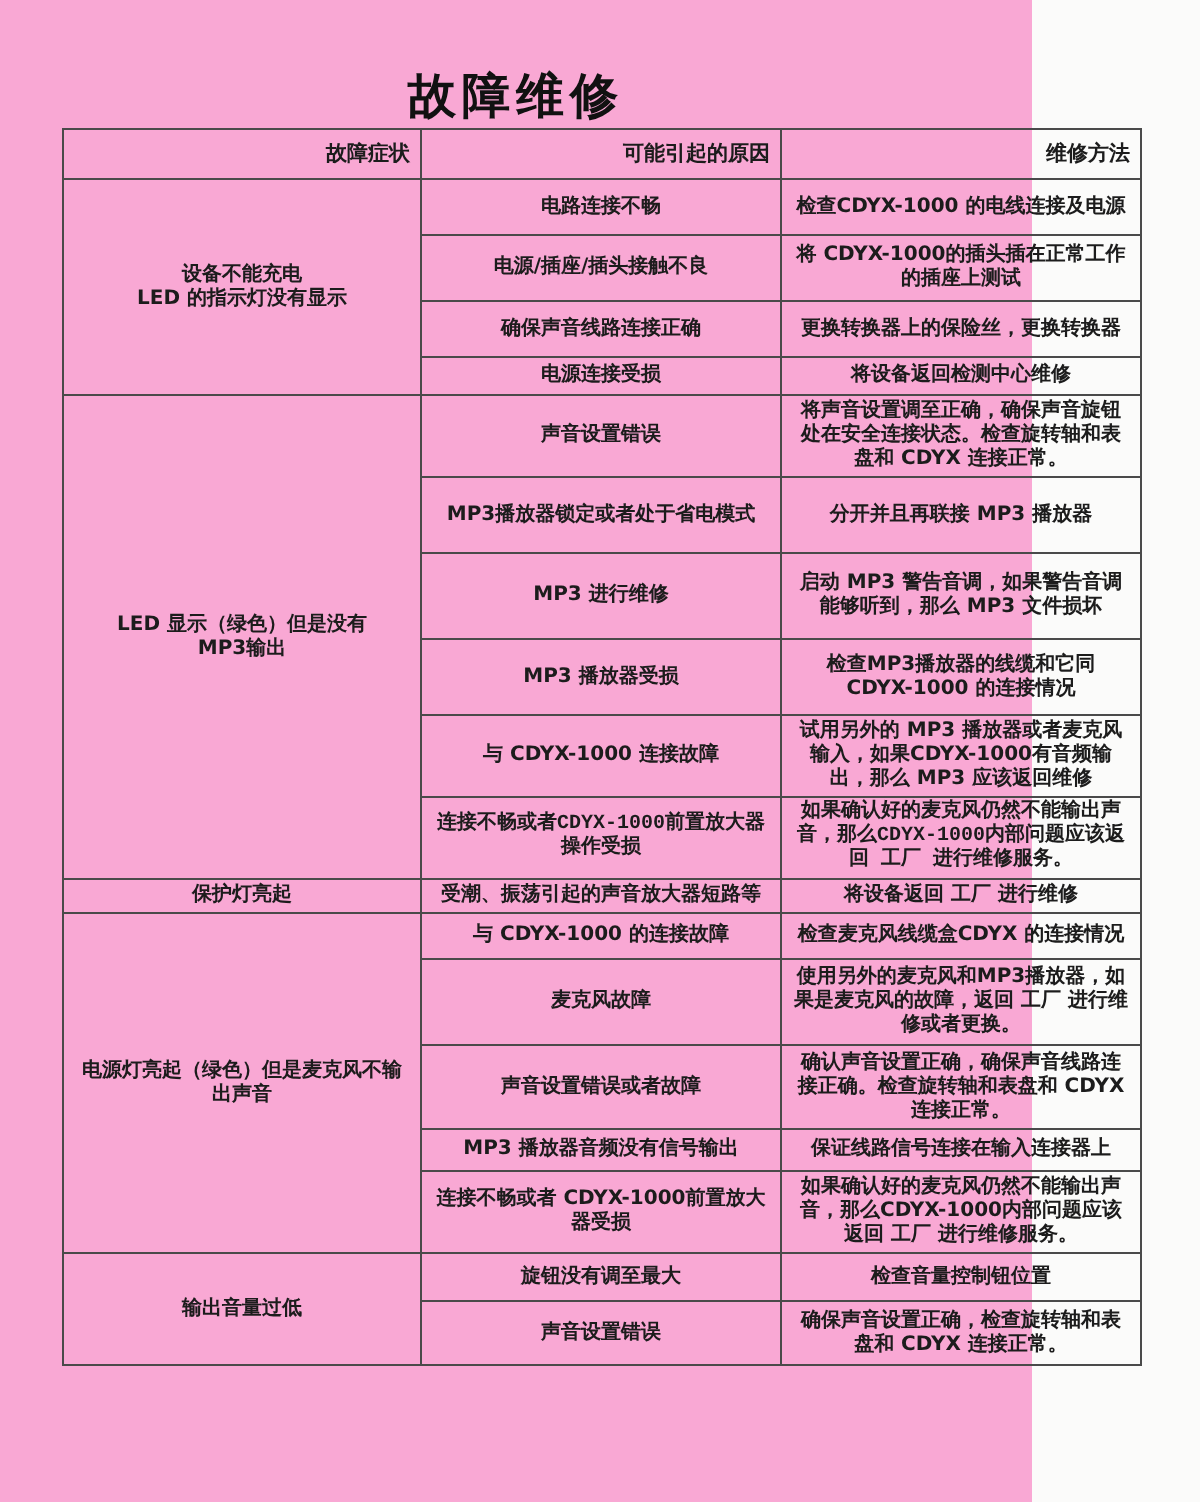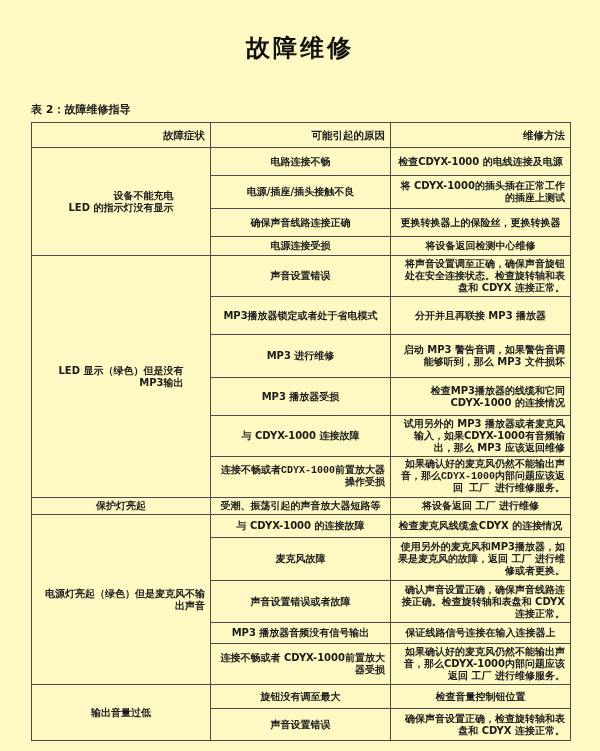--- a/index.html
+++ b/index.html
@@ -3,21 +3,21 @@
 <meta charset="utf-8">
 <style>
   html,body{margin:0;padding:0;}
   body{
     width:600px;height:751px;
     background:#fbfbfa;
     font-family:"DejaVu Sans","Liberation Sans",sans-serif;
     color:#161616;
     overflow:hidden;
   }
-  .page{width:600px;height:751px;position:relative;background:#fef9c3;}
+  .page{width:516px;height:751px;position:relative;background:#f9a8d4;}
   .doc-title{
     margin:0;padding-top:32px;
     text-align:center;
     font-size:24px;font-weight:bold;
     letter-spacing:3px;color:#111;
   }
   .table-caption{
     margin:38px 0 5px 31px;
     font-size:11px;font-weight:bold;color:#1a1a1a;
   }
@@ -36,32 +36,31 @@
     font-weight:bold;
     color:#1c1c1c;
     text-align:center;
     vertical-align:middle;
     overflow:hidden;
   }
   .fault-table th{height:20px;font-size:10.5px;text-align:right;}
   .cell-text{
     display:inline-block;
     max-width:100%;
-    text-align:right;
+    text-align:center;
     white-space:pre-line;
   }
 </style>
 </head>
 <body>
 
 <div class="page">
 
   <h1 class="doc-title">故障维修</h1>
 
-  <div class="table-caption">表 2：故障维修指导</div>
 
   <table class="fault-table">
     <colgroup>
       <col style="width:179px">
       <col style="width:180px">
       <col style="width:180px">
     </colgroup>
     <thead>
       <tr>
         <th>故障症状</th>

